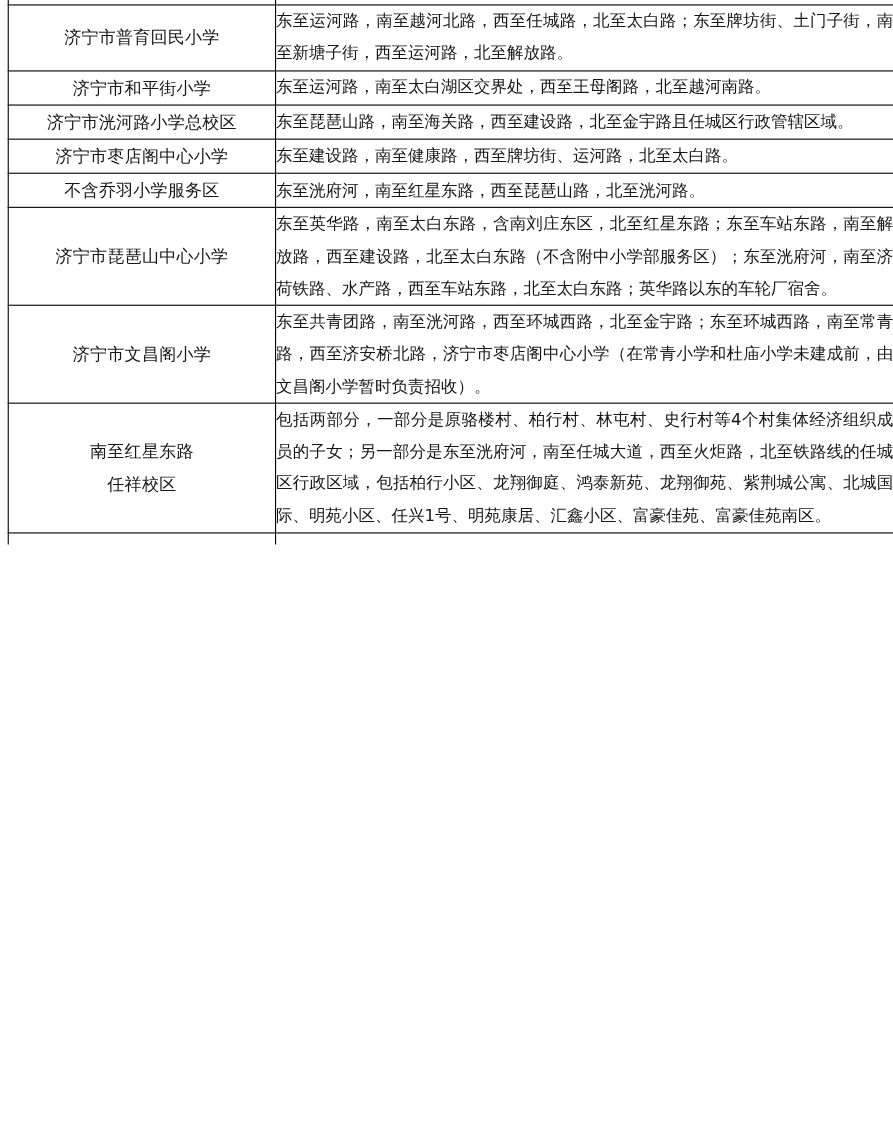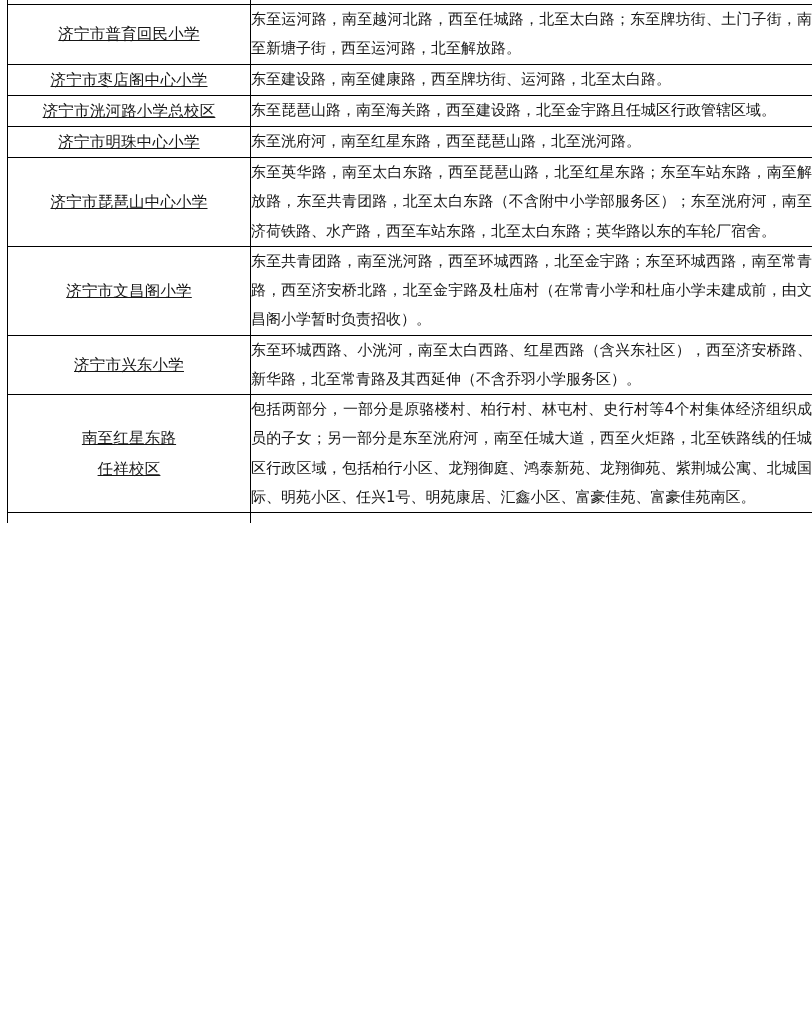--- a/index.html
+++ b/index.html
@@ -38,21 +38,20 @@
     vertical-align: middle;
     background: #ffffff;
   }
   td.school-cell {
     text-align: center;
     padding: 6px 6px;
     font-size: 15.5px;
     line-height: 1.95;
     letter-spacing: 0.2px;
     color: #161616;
-    text-decoration: underline;
   }
   td.school-cell .name-line {
     display: block;
     white-space: nowrap;
   }
   td.range-cell {
     text-align: left;
     padding: 5px 7px 5px 7px;
     font-size: 15px;
     line-height: 1.95;
@@ -83,53 +82,53 @@
     </tbody>
     <tbody id="rows-body">
         <tr>
           <td class="school-cell">
             <span class="name-line">济宁市普育回民小学</span>
           </td>
           <td class="range-cell">东至运河路，南至越河北路，西至任城路，北至太白路；东至牌坊街、土门子街，南至新塘子街，西至运河路，北至解放路。</td>
         </tr>
         <tr>
           <td class="school-cell">
-            <span class="name-line">济宁市枣店阁中心小学</span>
+            <span class="name-line">济宁市和平街小学</span>
           </td>
-          <td class="range-cell">东至建设路，南至健康路，西至牌坊街、运河路，北至太白路。</td>
+          <td class="range-cell">东至运河路，南至太白湖区交界处，西至王母阁路，北至越河南路。</td>
         </tr>
         <tr>
           <td class="school-cell">
             <span class="name-line">济宁市洸河路小学总校区</span>
           </td>
           <td class="range-cell">东至琵琶山路，南至海关路，西至建设路，北至金宇路且任城区行政管辖区域。</td>
         </tr>
         <tr>
           <td class="school-cell">
-            <span class="name-line">济宁市明珠中心小学</span>
+            <span class="name-line">济宁市枣店阁中心小学</span>
+          </td>
+          <td class="range-cell">东至建设路，南至健康路，西至牌坊街、运河路，北至太白路。</td>
+        </tr>
+        <tr>
+          <td class="school-cell">
+            <span class="name-line">不含乔羽小学服务区</span>
           </td>
           <td class="range-cell">东至洸府河，南至红星东路，西至琵琶山路，北至洸河路。</td>
         </tr>
         <tr>
           <td class="school-cell">
             <span class="name-line">济宁市琵琶山中心小学</span>
           </td>
-          <td class="range-cell">东至英华路，南至太白东路，西至琵琶山路，北至红星东路；东至车站东路，南至解放路，东至共青团路，北至太白东路（不含附中小学部服务区）；东至洸府河，南至济荷铁路、水产路，西至车站东路，北至太白东路；英华路以东的车轮厂宿舍。</td>
+          <td class="range-cell">东至英华路，南至太白东路，含南刘庄东区，北至红星东路；东至车站东路，南至解放路，西至建设路，北至太白东路（不含附中小学部服务区）；东至洸府河，南至济荷铁路、水产路，西至车站东路，北至太白东路；英华路以东的车轮厂宿舍。</td>
         </tr>
         <tr>
           <td class="school-cell">
             <span class="name-line">济宁市文昌阁小学</span>
           </td>
-          <td class="range-cell">东至共青团路，南至洸河路，西至环城西路，北至金宇路；东至环城西路，南至常青路，西至济安桥北路，北至金宇路及杜庙村（在常青小学和杜庙小学未建成前，由文昌阁小学暂时负责招收）。</td>
-        </tr>
-        <tr>
-          <td class="school-cell">
-            <span class="name-line">济宁市兴东小学</span>
-          </td>
-          <td class="range-cell">东至环城西路、小洸河，南至太白西路、红星西路（含兴东社区），西至济安桥路、新华路，北至常青路及其西延伸（不含乔羽小学服务区）。</td>
+          <td class="range-cell">东至共青团路，南至洸河路，西至环城西路，北至金宇路；东至环城西路，南至常青路，西至济安桥北路，济宁市枣店阁中心小学（在常青小学和杜庙小学未建成前，由文昌阁小学暂时负责招收）。</td>
         </tr>
         <tr>
           <td class="school-cell">
             <span class="name-line">南至红星东路</span>
             <span class="name-line">任祥校区</span>
           </td>
           <td class="range-cell">包括两部分，一部分是原骆楼村、柏行村、林屯村、史行村等4个村集体经济组织成员的子女；另一部分是东至洸府河，南至任城大道，西至火炬路，北至铁路线的任城区行政区域，包括柏行小区、龙翔御庭、鸿泰新苑、龙翔御苑、紫荆城公寓、北城国际、明苑小区、任兴1号、明苑康居、汇鑫小区、富豪佳苑、富豪佳苑南区。</td>
         </tr>
       </tbody>
     <tbody>

